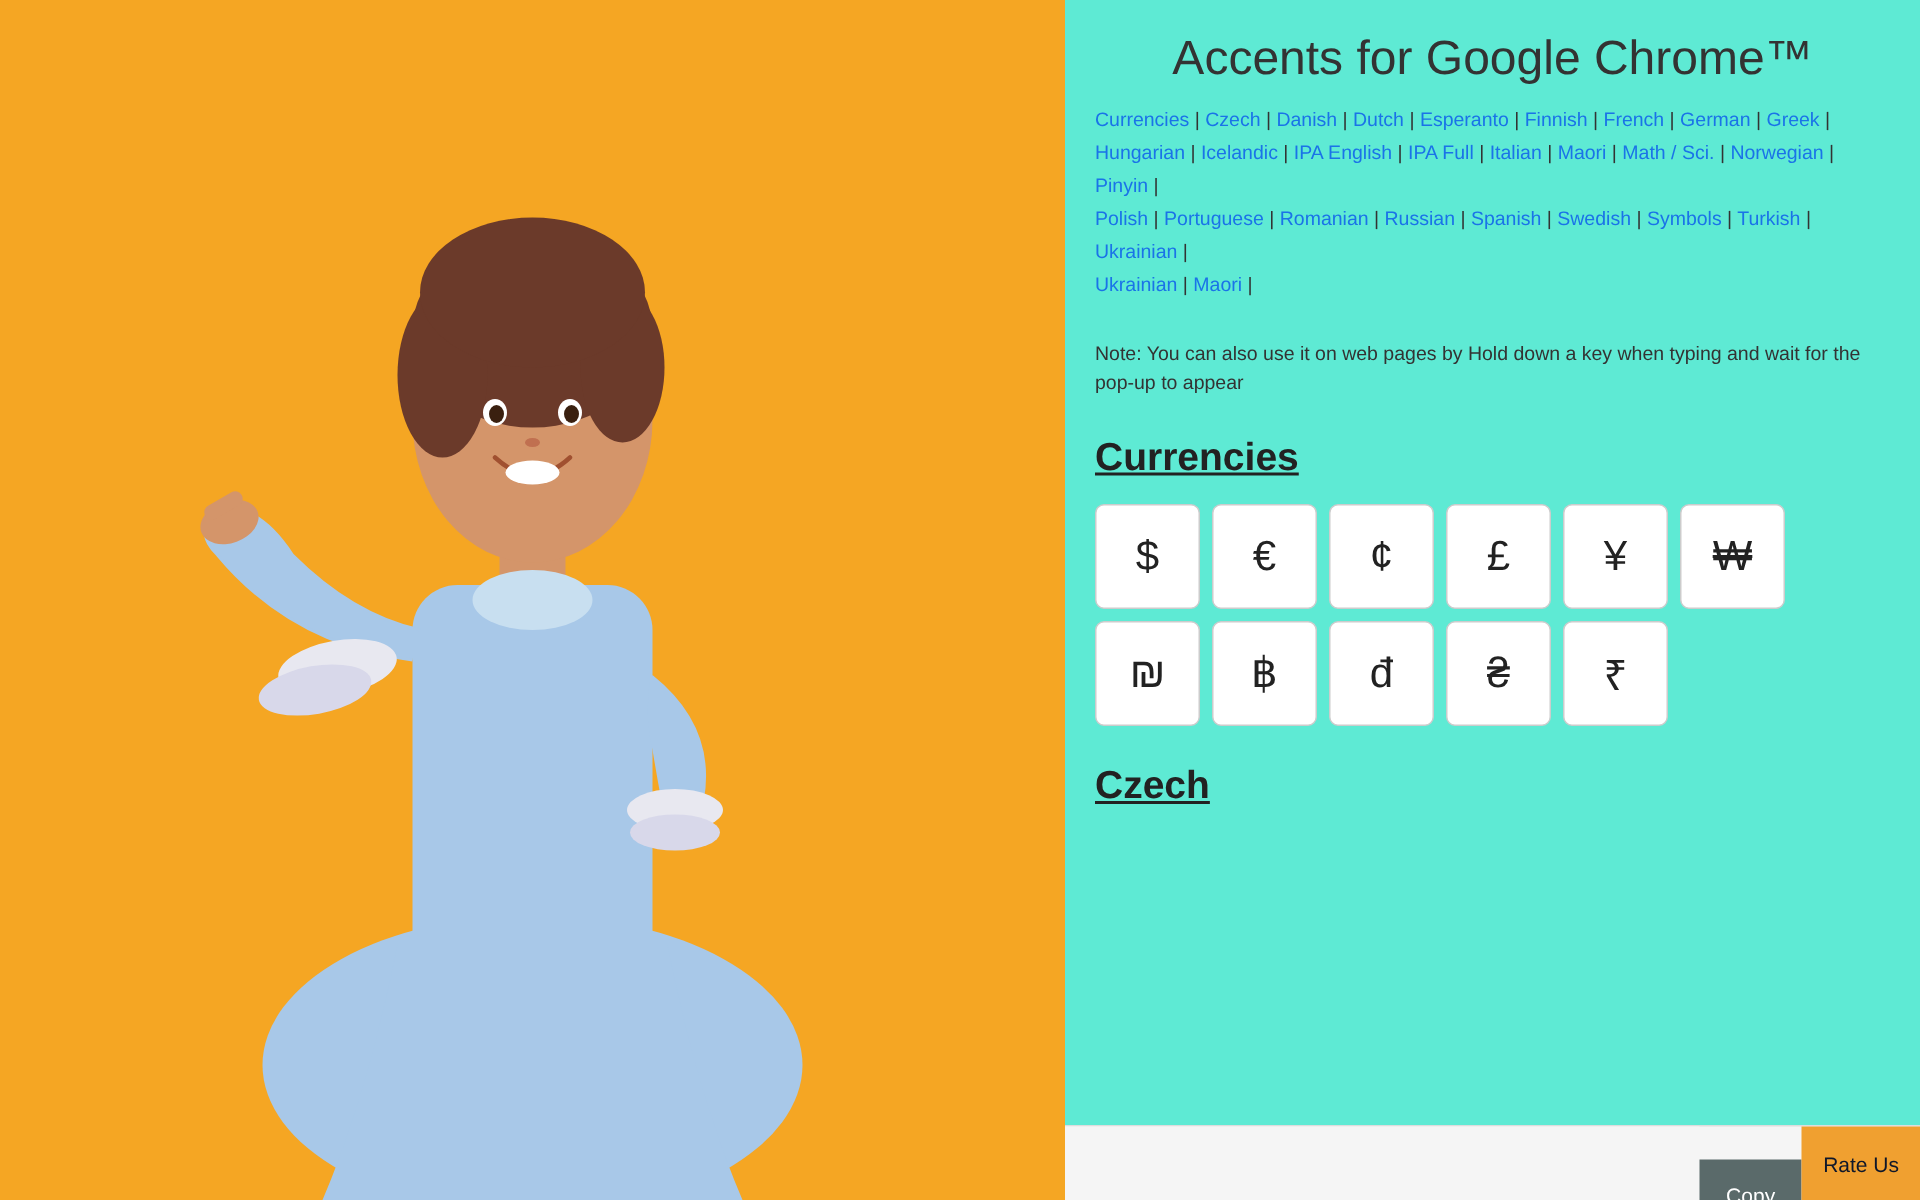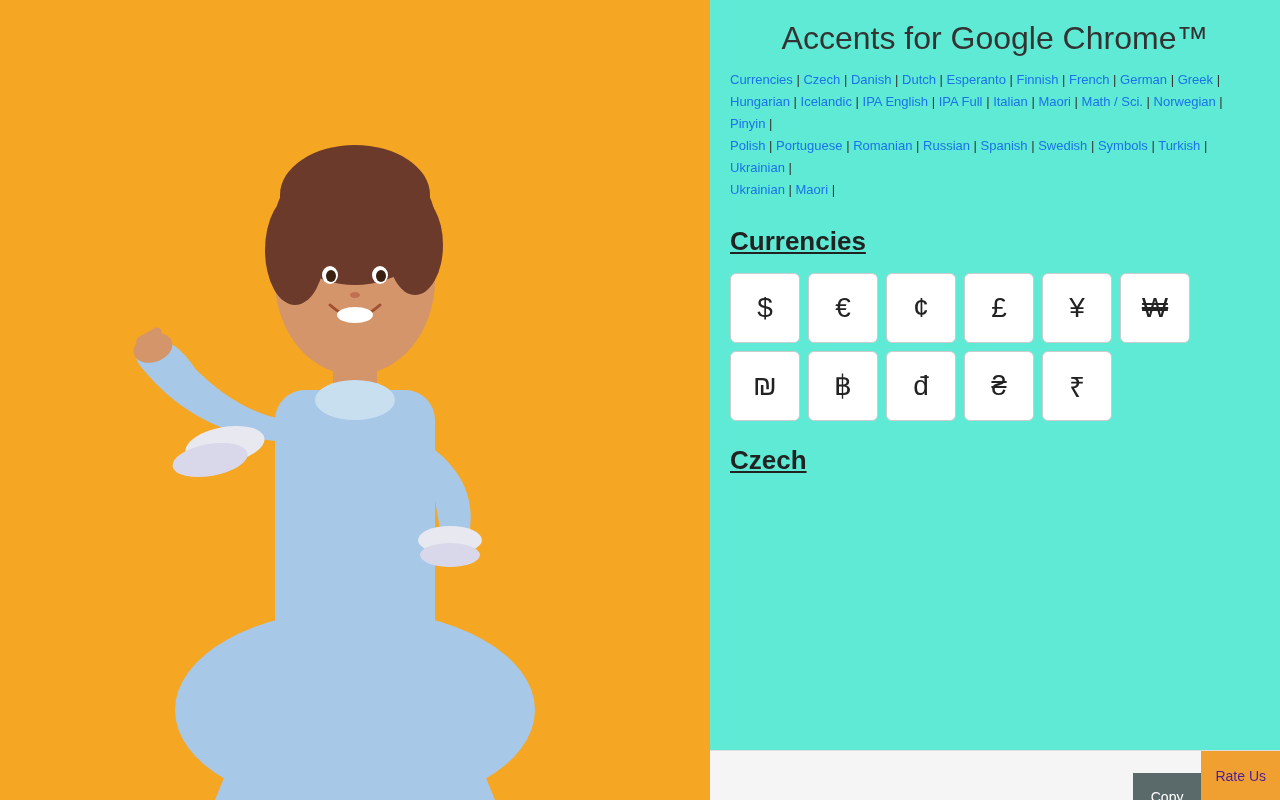--- a/index.html
+++ b/index.html
@@ -121,21 +121,21 @@
       border: none;
       padding: 0 18px;
       height: 100%;
       font-size: 14px;
       cursor: pointer;
       margin-top: 43px;
     }
 
     #rate-btn {
       background: #f0a030;
-      color: #4c1d95;
+      color: #0f172a;
       border: none;
       padding: 12px 14px;
       height: 100%;
       font-size: 14px;
       cursor: pointer;
     }
 
     
     .woman-svg {
       position: absolute;
@@ -198,20 +198,21 @@
 <div id="right-panel">
   <h1 id="app-title">Accents for Google Chrome™</h1>
 
   <div id="nav-links">
     <a href="#">Currencies</a><span class="sep"> | </span><a href="#">Czech</a><span class="sep"> | </span><a href="#">Danish</a><span class="sep"> | </span><a href="#">Dutch</a><span class="sep"> | </span><a href="#">Esperanto</a><span class="sep"> | </span><a href="#">Finnish</a><span class="sep"> | </span><a href="#">French</a><span class="sep"> | </span><a href="#">German</a><span class="sep"> | </span><a href="#">Greek</a><span class="sep"> | </span><br>
     <a href="#">Hungarian</a><span class="sep"> | </span><a href="#">Icelandic</a><span class="sep"> | </span><a href="#">IPA English</a><span class="sep"> | </span><a href="#">IPA Full</a><span class="sep"> | </span><a href="#">Italian</a><span class="sep"> | </span><a href="#">Maori</a><span class="sep"> | </span><a href="#">Math / Sci.</a><span class="sep"> | </span><a href="#">Norwegian</a><span class="sep"> | </span><a href="#">Pinyin</a><span class="sep"> | </span><br>
     <a href="#">Polish</a><span class="sep"> | </span><a href="#">Portuguese</a><span class="sep"> | </span><a href="#">Romanian</a><span class="sep"> | </span><a href="#">Russian</a><span class="sep"> | </span><a href="#">Spanish</a><span class="sep"> | </span><a href="#">Swedish</a><span class="sep"> | </span><a href="#">Symbols</a><span class="sep"> | </span><a href="#">Turkish</a><span class="sep"> | </span><a href="#">Ukrainian</a><span class="sep"> | </span><br>
     <a href="#">Ukrainian</a><span class="sep"> | </span><a href="#">Maori</a><span class="sep"> |</span>
   </div>
 
+  <p id="note-text">Note: You can also use it on web pages by Hold down a key when typing and wait for the pop-up to appear</p>
 
   <div class="czech-section">
     <h2 class="section-title">Currencies</h2>
     <div class="currency-grid">
       <button class="currency-btn">$</button>
       <button class="currency-btn">€</button>
       <button class="currency-btn">¢</button>
       <button class="currency-btn">£</button>
       <button class="currency-btn">¥</button>
       <button class="currency-btn" style="text-decoration: line-through;">₩</button>

